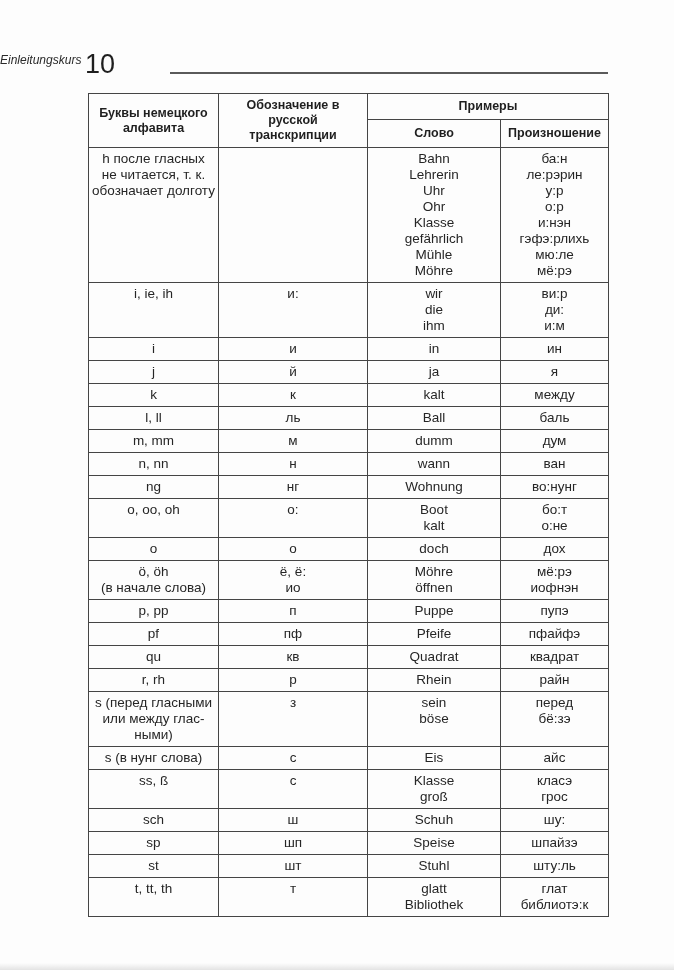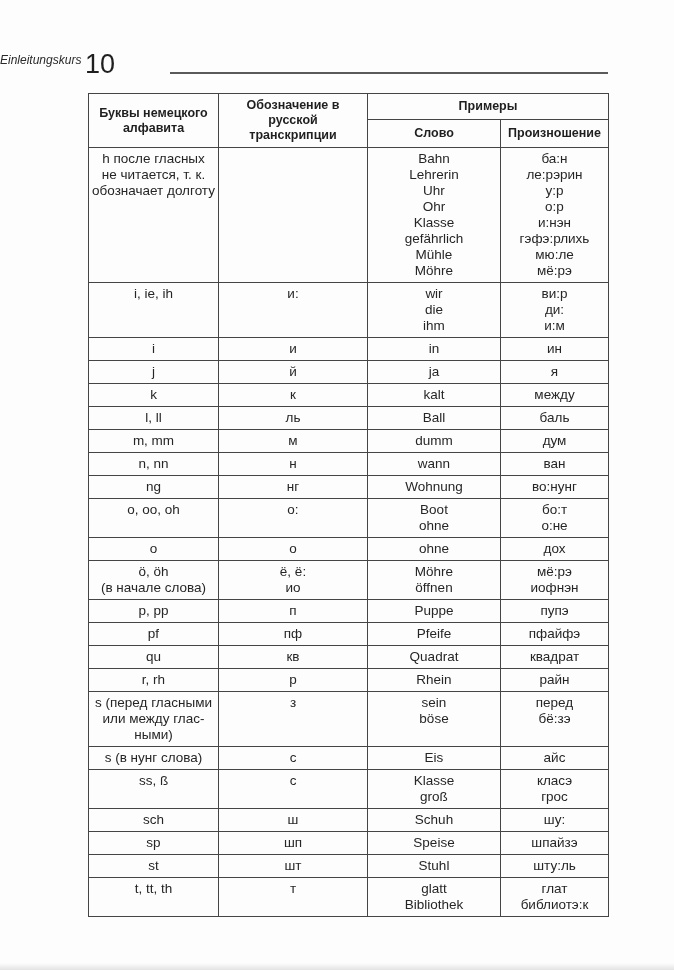--- a/index.html
+++ b/index.html
@@ -183,29 +183,29 @@
     <td>ng</td>
     <td>нг</td>
     <td>Wohnung</td>
     <td>во:нунг</td>
   </tr>
 
   <tr>
     <td>o, oo, oh</td>
     <td>о:</td>
     <td>Boot
-ohne</td>
+kalt</td>
     <td>бо:т
 о:не</td>
   </tr>
 
   <tr>
     <td>o</td>
     <td>о</td>
-    <td>ohne</td>
+    <td>doch</td>
     <td>дох</td>
   </tr>
 
   <tr>
     <td>ö, öh
 (в начале слова)</td>
     <td>ё, ё:
 ио</td>
     <td>Möhre
 öffnen</td>

